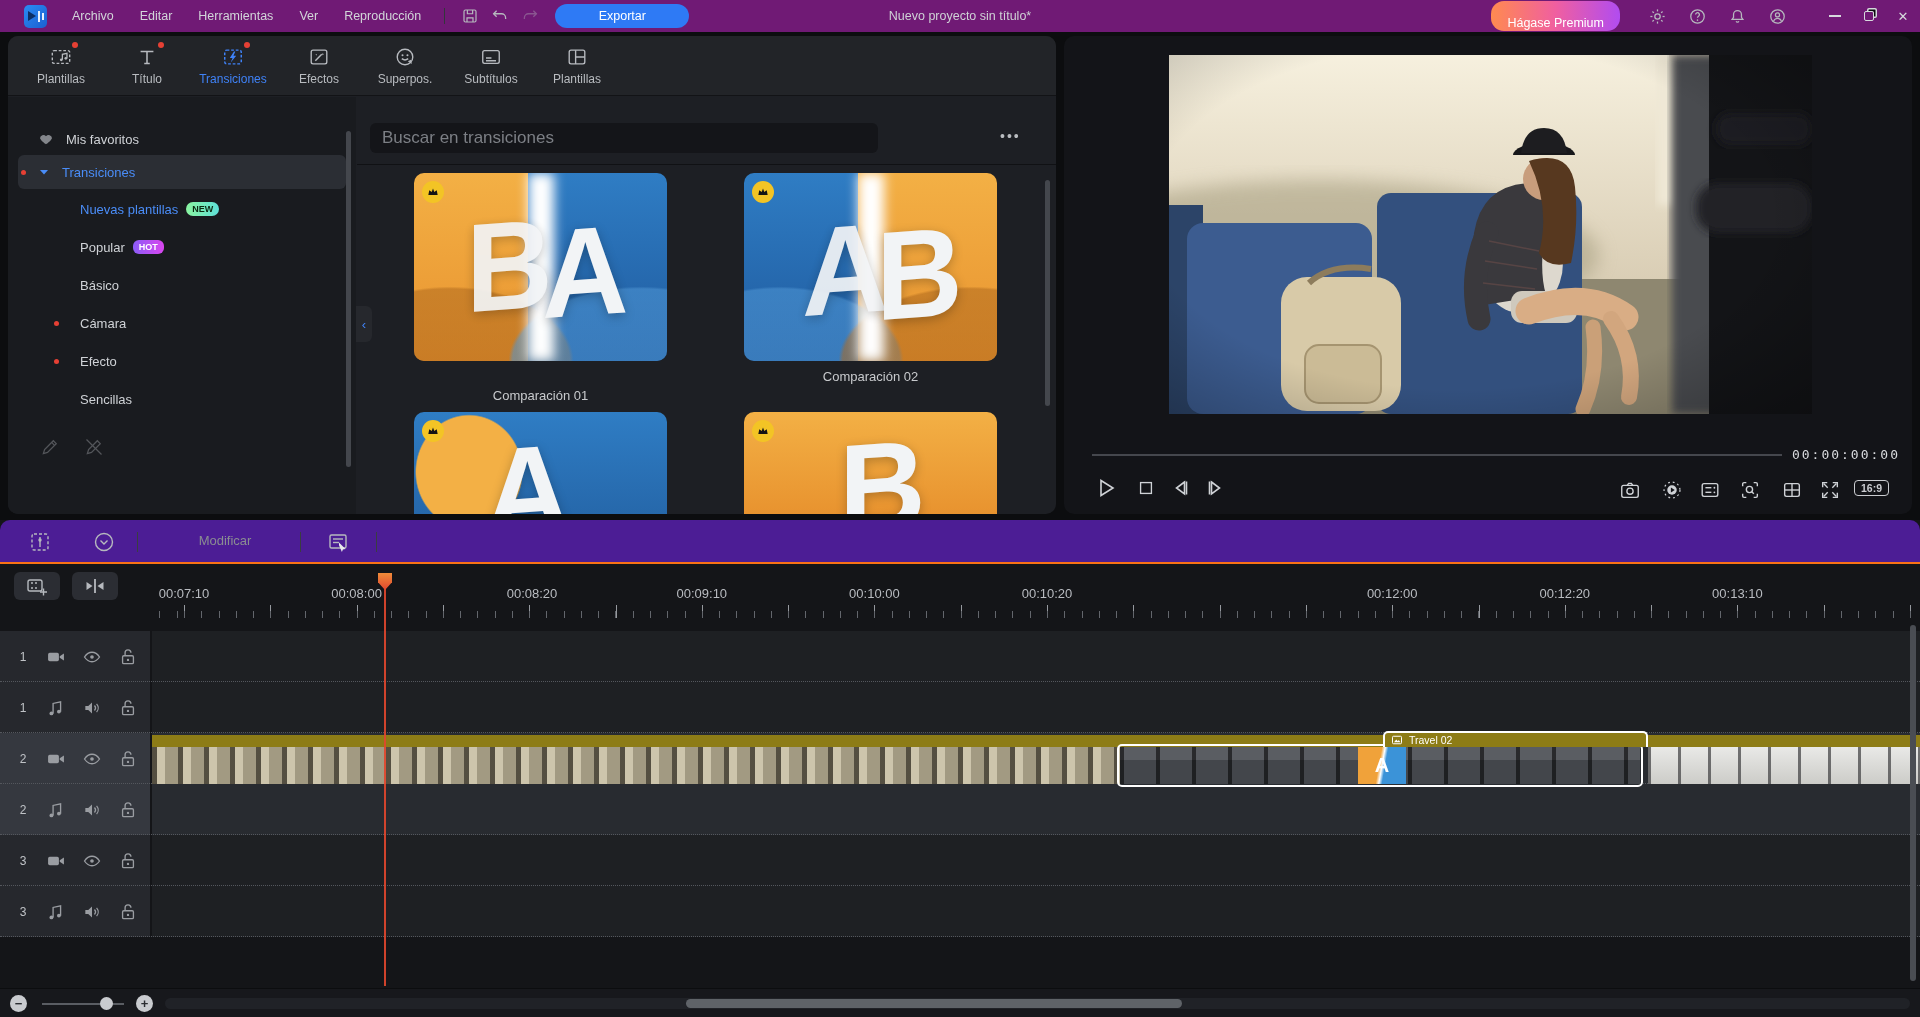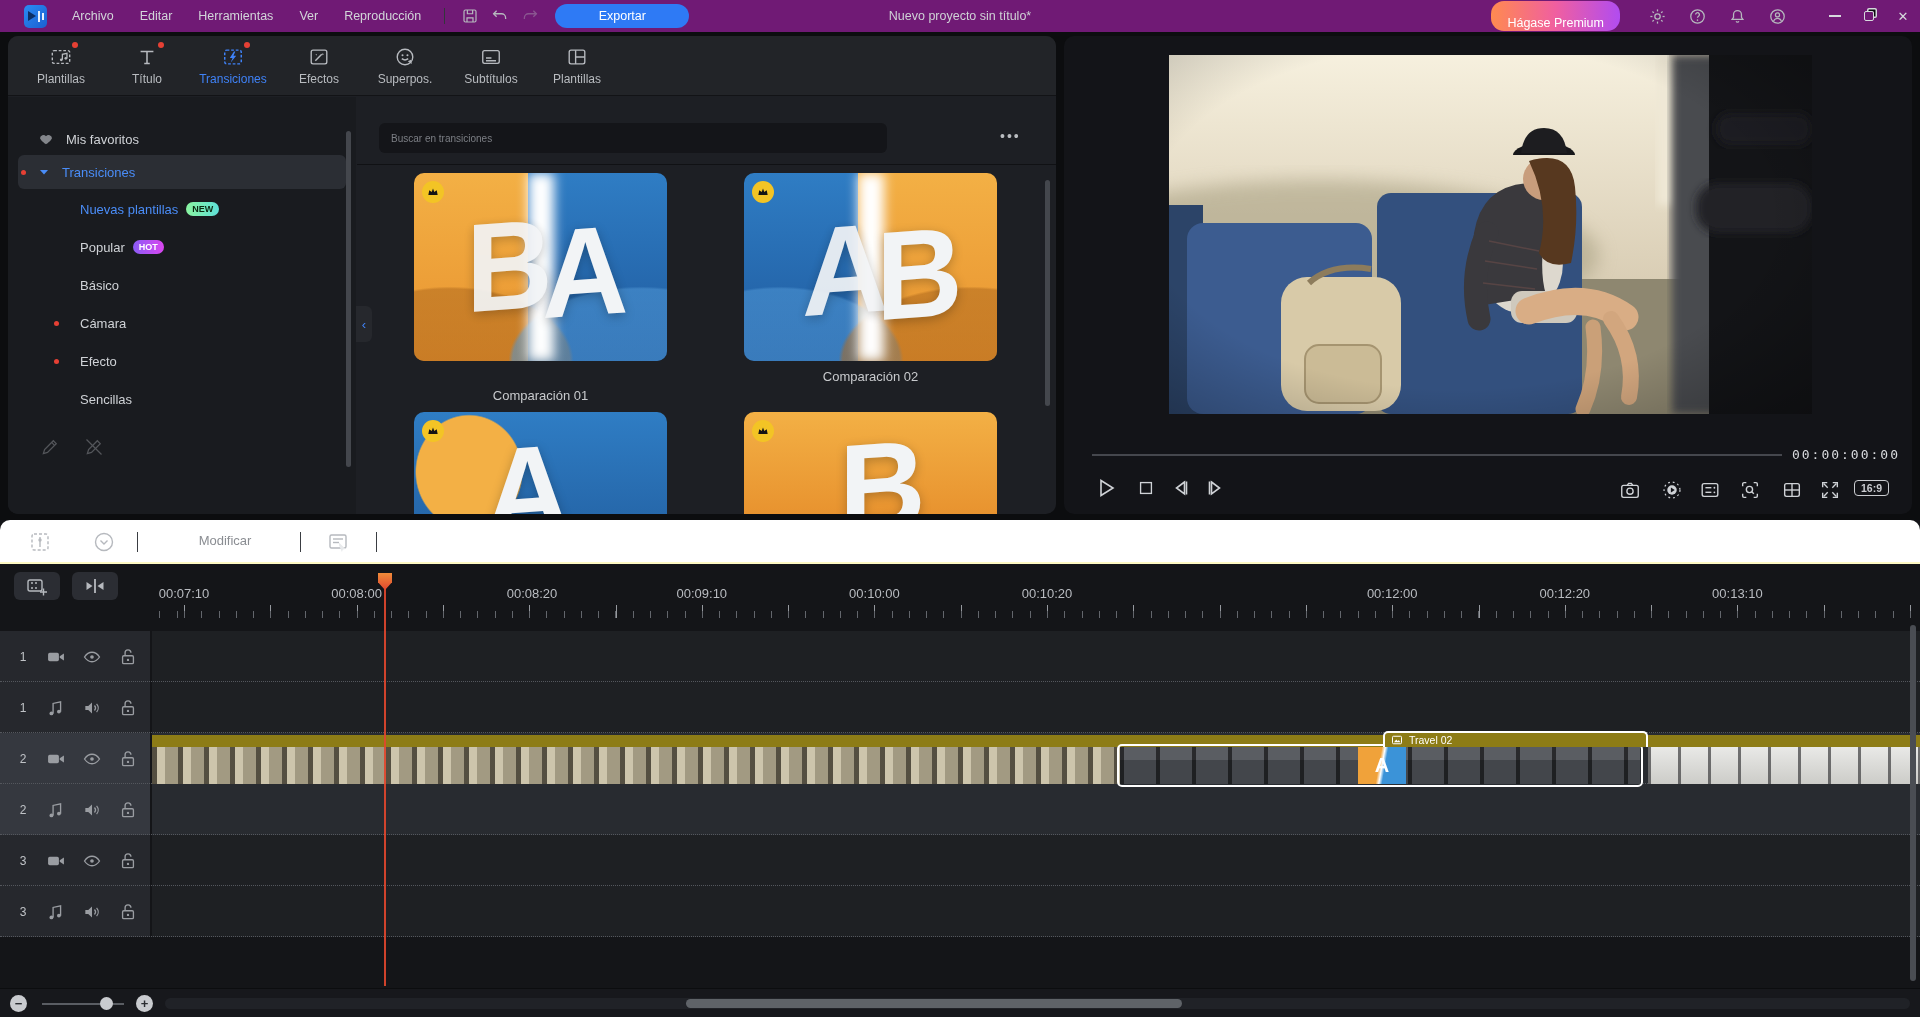--- a/index.html
+++ b/index.html
@@ -37,26 +37,26 @@
   .tab .dot{position:absolute;top:4px;right:26px;width:6px;height:6px;border-radius:50%;background:#e64034;}
   #sidebar{position:absolute;left:0;top:61px;width:348px;bottom:0;background:#191b1f;}
   .sbrow{position:absolute;left:0;width:100%;height:34px;display:flex;align-items:center;font-size:13px;color:#cfd2d6;}
   .sbrow .heart{margin-left:30px;margin-right:12px;}
   .sbrow.parent{color:#4a8df8;}
   .hl{position:absolute;left:10px;right:10px;height:34px;background:#2b2e34;border-radius:6px;}
   .childlbl{margin-left:72px;}
   .badge{font-size:9px;font-weight:bold;border-radius:8px;padding:2px 6px;margin-left:8px;}
   .badge:empty{display:none;}
   .badge.new{background:linear-gradient(90deg,#8af5a0,#5ee0d8);color:#0c2a12;}
-  .badge.hot{background:linear-gradient(90deg,#8b5cf6,#d946ef);color:#fff;}
+  .badge.hot{background:linear-gradient(90deg,#8b5cf6,#d946ef);color:#fff;border-radius:6px;}
   .reddot{position:absolute;width:5px;height:5px;border-radius:50%;background:#e64034;}
   #collapseTab{position:absolute;left:348px;top:270px;width:16px;height:36px;background:#26282d;border-radius:0 6px 6px 0;
     display:flex;align-items:center;justify-content:center;color:#3f82f7;font-size:13px;}
-  #searchInput{position:absolute;left:371px;top:87px;width:508px;height:30px;background:#141519;border:none;border-radius:6px;
-    color:#cfd2d6;font-size:10px;padding:0 12px;outline:none;}
+  #searchInput{position:absolute;left:362px;top:87px;width:508px;height:30px;background:#141519;border:none;border-radius:6px;
+    color:#cfd2d6;font-size:17px;padding:0 12px;outline:none;}
   #searchInput::placeholder{color:#7c7f85;}
   #moreDots{position:absolute;left:992px;top:92px;color:#b9bcc0;font-size:14px;letter-spacing:2px;}
   #browserDivider{position:absolute;left:349px;top:128px;right:0;height:1px;background:#101114;}
   .card{position:absolute;width:253px;height:188px;border-radius:10px;overflow:hidden;}
   .card .half{position:absolute;top:0;height:100%;width:52%;}
   .glow{position:absolute;top:0;height:100%;width:26px;left:calc(50% - 13px);background:#fff;filter:blur(6px);}
   .mount{position:absolute;bottom:0;width:70%;height:45%;opacity:.55;}
   .bigletter{position:absolute;color:#f2f4f6;font-weight:bold;font-size:120px;line-height:1;
     text-shadow:0 3px 10px rgba(0,0,0,.25);transform:skewY(-4deg) scaleY(1.05);}
   .crown{position:absolute;left:8px;top:8px;width:22px;height:22px;border-radius:50%;background:#f3c425;display:flex;align-items:center;justify-content:center;}
@@ -65,21 +65,21 @@
 
   
   #previewPanel{position:absolute;left:1064px;top:36px;width:848px;height:478px;background:#131418;border-radius:10px;}
   #videoWrap{position:absolute;left:105px;top:19px;width:643px;height:359px;background:#000;}
   #seekLine{position:absolute;left:28px;right:130px;top:418px;height:2px;background:#45474d;}
   #timecode{position:absolute;right:12px;top:411px;font-family:"DejaVu Sans Mono",monospace;font-size:13px;letter-spacing:2px;color:#d8dadd;}
   .pvbtn{position:absolute;width:28px;height:28px;display:flex;align-items:center;justify-content:center;color:#cfd2d6;}
 
   
   #timeline{position:absolute;left:0;top:520px;width:1920px;height:497px;background:#141518;}
-  #ttoolbar{position:absolute;left:0;top:0;width:100%;height:44px;background:#ffffff;border-radius:10px 10px 0 0;border-bottom:2px solid #fef9c3;}
+  #ttoolbar{position:absolute;left:0;top:0;width:100%;height:44px;background:#4c1d95;border-radius:10px 10px 0 0;border-bottom:2px solid #f97316;}
   .ttdiv{position:absolute;top:12px;width:1px;height:20px;background:#3a3d42;}
   #modifyLbl{position:absolute;left:170px;top:13px;width:110px;text-align:center;font-size:13px;color:#8a8d92;}
   .toolbtn{position:absolute;width:46px;height:28px;top:52px;background:#2b2d33;border-radius:6px;display:flex;align-items:center;justify-content:center;color:#b6b9be;}
   #rulerLabels{position:absolute;left:152px;top:66px;right:0;height:16px;overflow:hidden;}
   .rlabel{position:absolute;top:0;transform:translateX(-50%);font-size:13px;color:#b9bcc1;white-space:nowrap;}
   .ticks1{position:absolute;left:152px;right:0;top:91px;height:7px;
     background:repeating-linear-gradient(90deg,#63666c 0 1px,transparent 1px 17.26px);background-position:32px 0;}
   .ticks2{position:absolute;left:152px;right:0;top:85px;height:13px;
     background:repeating-linear-gradient(90deg,#96999e 0 1px,transparent 1px 86.3px);background-position:32px 0;}
   .trow{position:absolute;left:0;width:150px;height:51px;background:#26282d;display:flex;align-items:center;}

